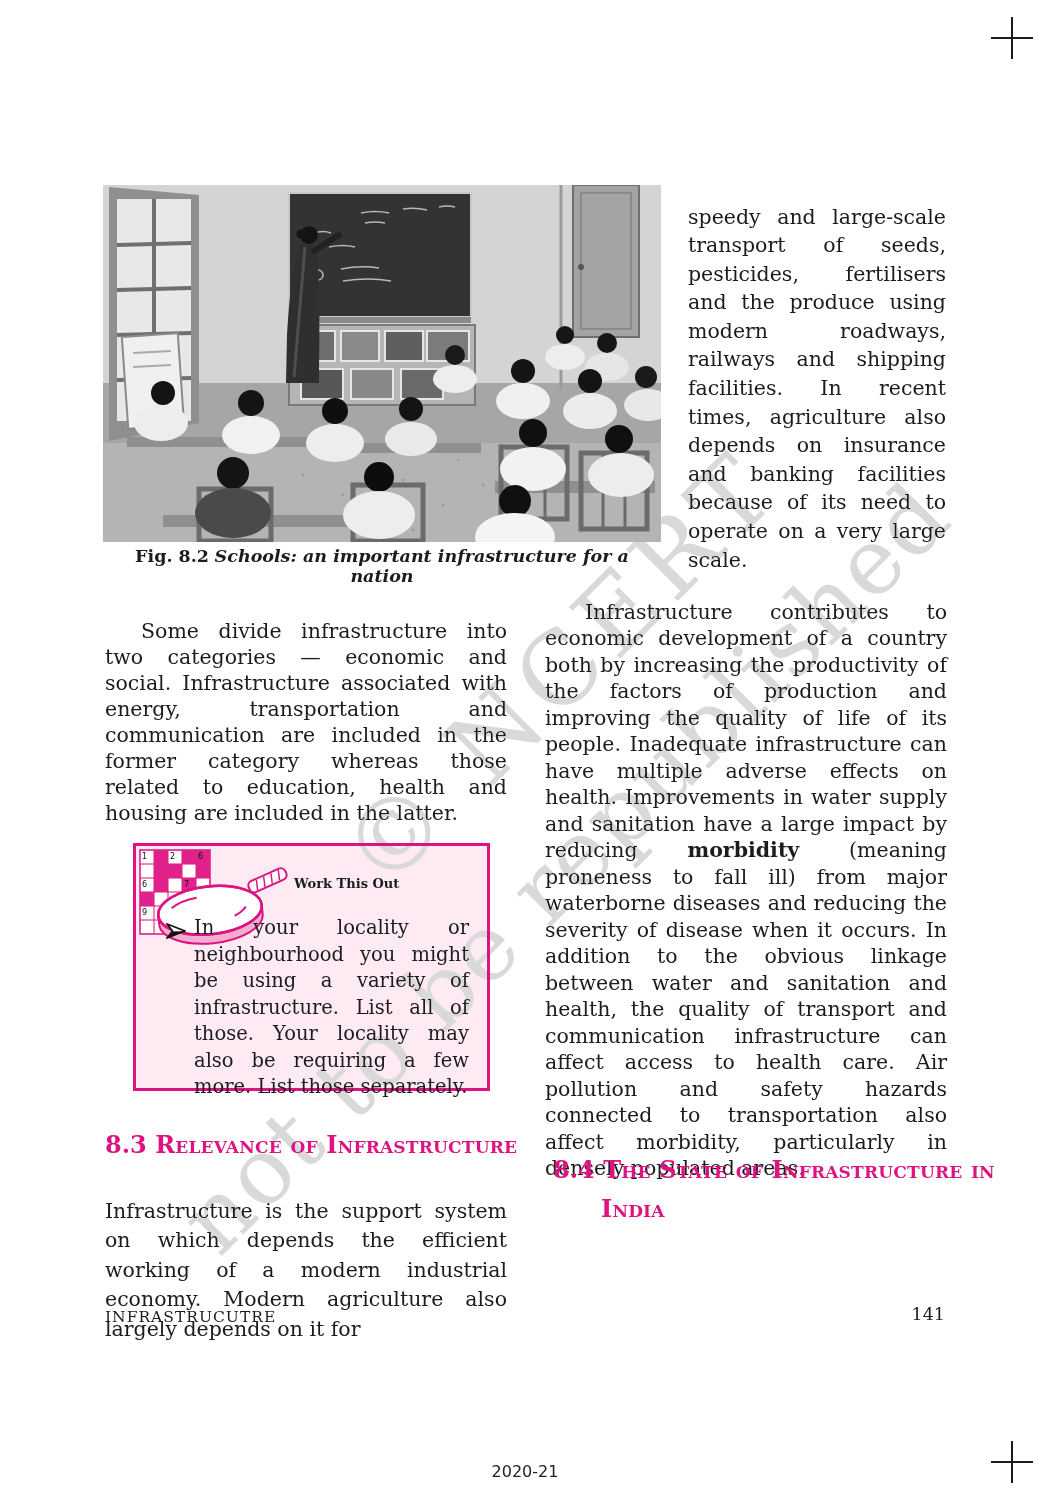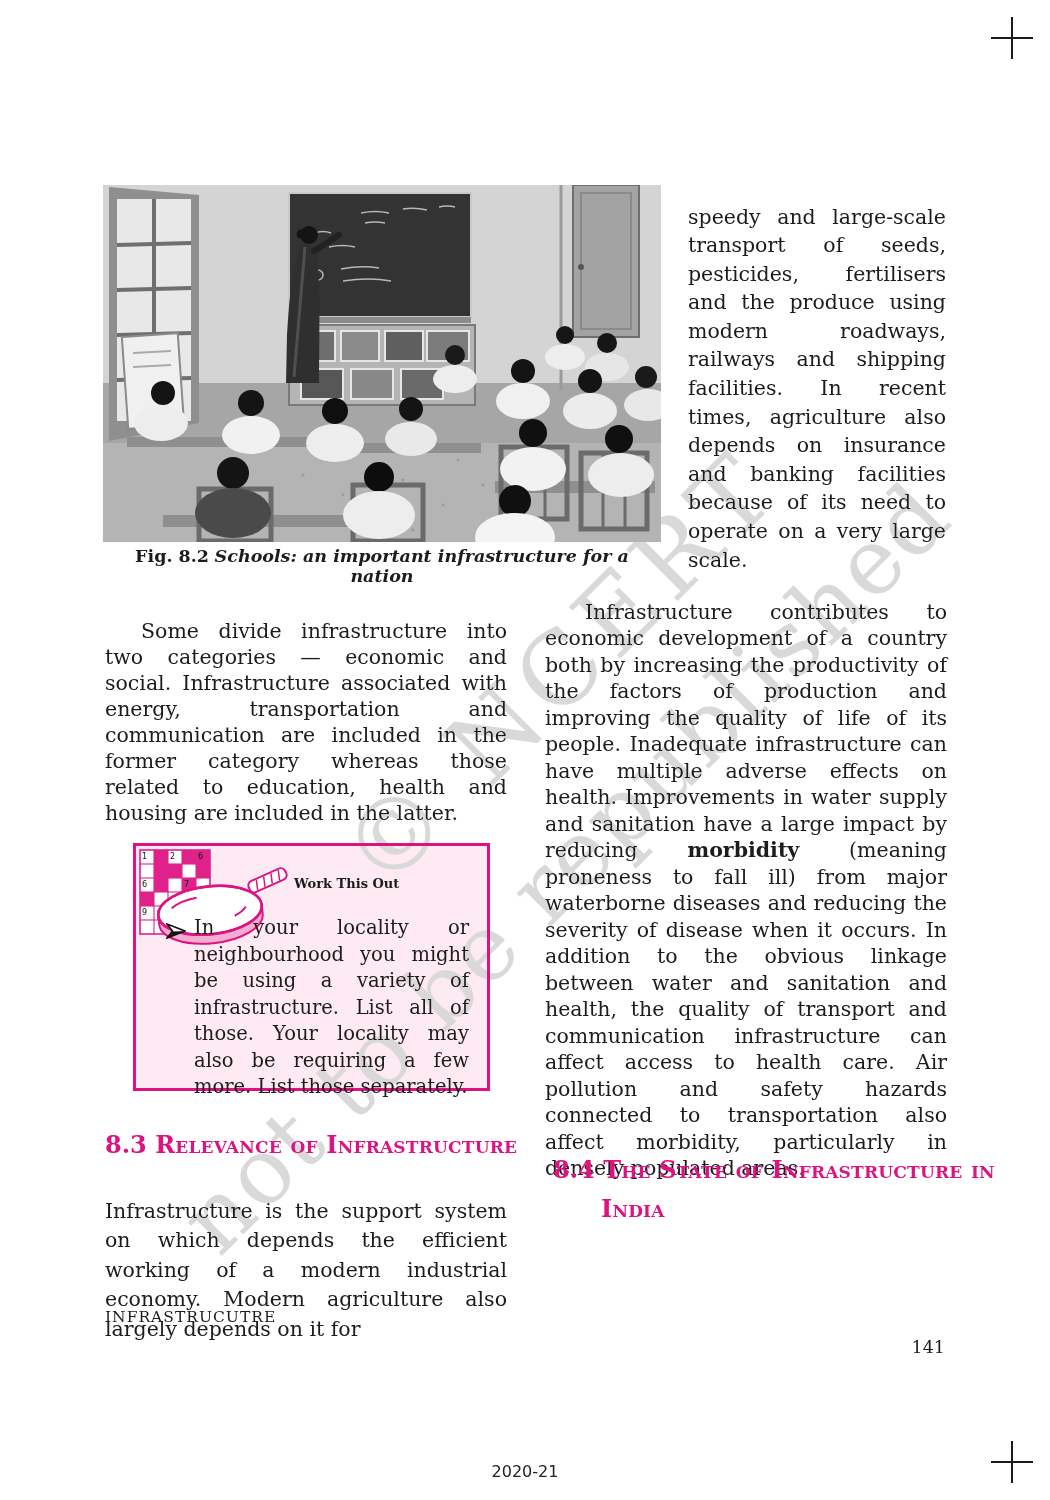--- a/index.html
+++ b/index.html
@@ -29,21 +29,21 @@
   
   .workbox{position:absolute; left:133px; top:843px; width:351px; height:242px;
     background:#fdeaf2; border:3px solid #dc1380;}
   .wb-icon{position:absolute; left:2px; top:2px;}
   .wb-title{margin:30px 10px 0 158px; font-weight:bold; font-size:13px; white-space:nowrap;}
   .wb-bullet{position:relative; margin:24px 18px 0 30px; padding-left:28px;
     text-align:justify; font-size:19.5px; line-height:26.5px;}
   .wb-arrow{position:absolute; left:0; top:5px;}
   
   .footer-left{position:absolute; left:105px; top:1308px; font-size:15.5px; letter-spacing:1px;}
-  .footer-right{position:absolute; left:845px; top:1304px; width:100px; text-align:right; font-size:17.5px;margin-top:33px;}
+  .footer-right{position:absolute; left:845px; top:1304px; width:100px; text-align:right; font-size:17.5px;}
   .year{position:absolute; left:0; top:1438px; width:1050px; text-align:center;
     font-family:"DejaVu Sans","Liberation Sans",sans-serif; font-size:16px; color:#222;margin-top:24px;}
   
   .cross{position:absolute; width:42px; height:42px;}
   .cross::before{content:''; position:absolute; left:0; right:0; top:20px; height:2px; background:#1a1a1a;}
   .cross::after{content:''; position:absolute; top:0; bottom:0; left:20px; width:2px; background:#1a1a1a;}
   .cross-tr{left:991px; top:17px;}
   .cross-br{left:991px; top:1441px;}
   
   .wm{position:absolute; transform:translate(-50%,-50%) rotate(-45deg);

